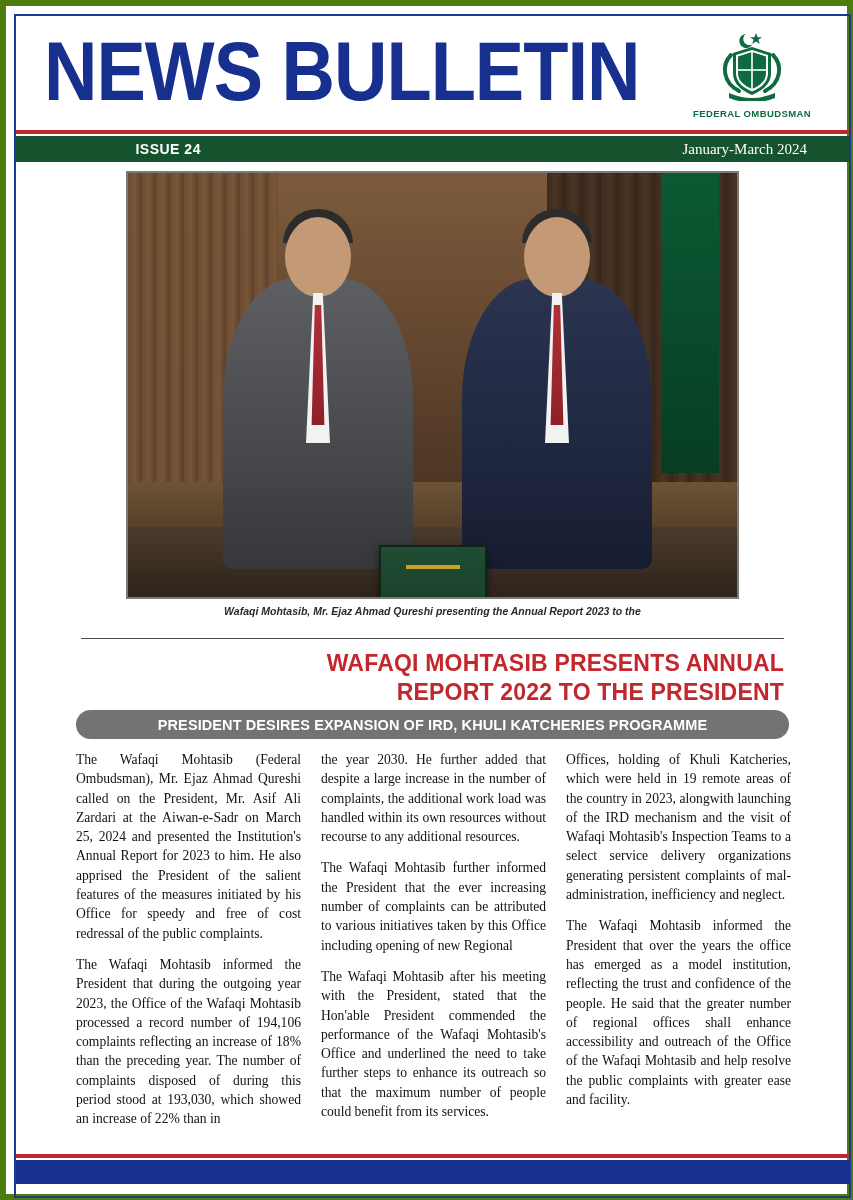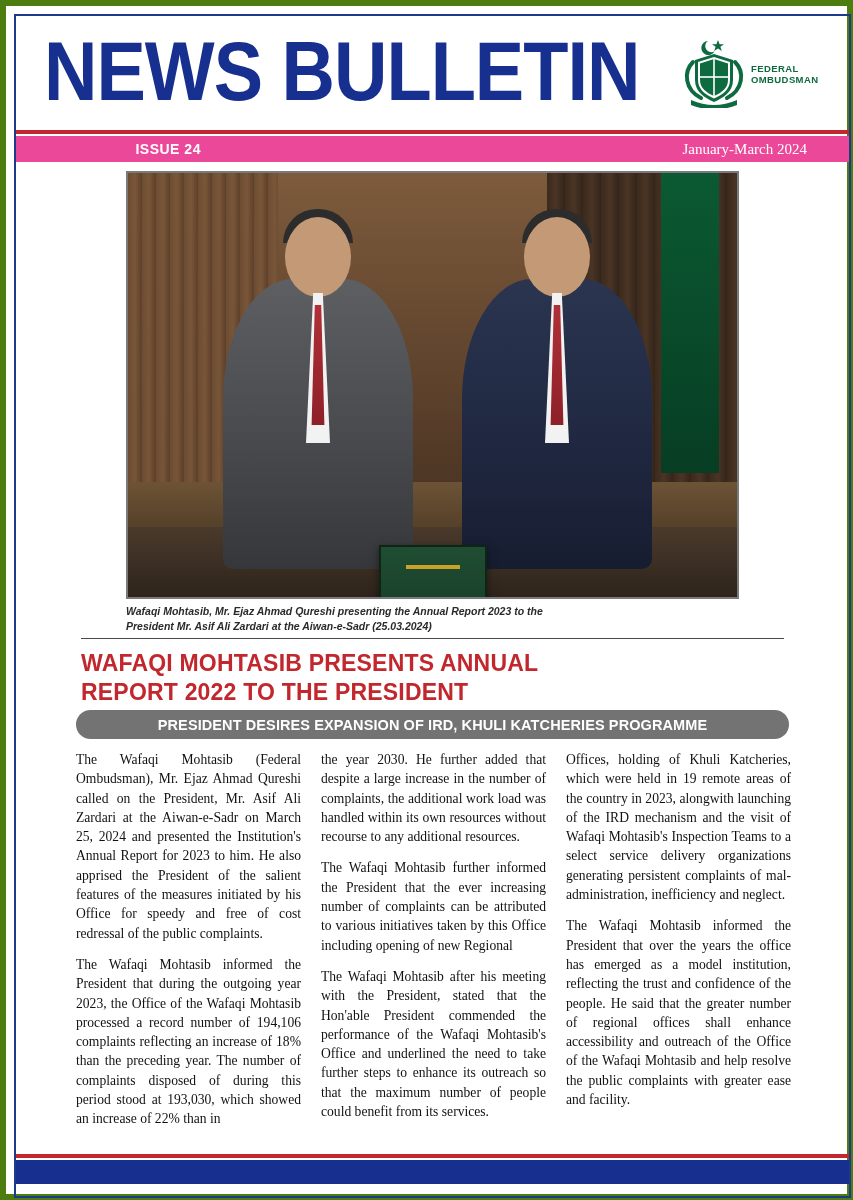--- a/index.html
+++ b/index.html
@@ -51,21 +51,21 @@
     font-size: 74px;
     letter-spacing: -1px;
     color: #17308f;
     line-height: 1;
     white-space: nowrap;
     transform: scaleY(1.12);
     transform-origin: left center;
   }
   .emblem-block {
     display: flex;
-    flex-direction: row;
+    flex-direction: column;
     align-items: center;
     width: 150px;
   }
   .emblem-caption {
     font-family: "Liberation Sans", sans-serif;
     font-size: 9.5px;
     font-weight: bold;
     color: #0d6b3f;
     letter-spacing: 0.4px;
     margin-top: 3px;
@@ -79,21 +79,21 @@
     height: 4px;
     background: #c1272d;
   }
 
   
   .issue-bar {
     position: absolute;
     left: 10px; top: 130px;
     width: 833px;
     height: 26px;
-    background: #ec4899;
+    background: #14532d;
     color: #ffffff;
     display: flex;
     align-items: center;
     box-sizing: border-box;
     padding: 0 22px 0 22px;
   }
   .issue-no {
     font-family: "Liberation Sans", sans-serif;
     font-weight: bold;
     font-size: 14px;
@@ -196,21 +196,21 @@
   .report-book .bk-line {
     position:absolute; left:50%; transform:translateX(-50%);
     height: 4px; background:#c9a227; width: 54px;
   }
 
   
   .caption {
     position: absolute;
     left: 120px; top: 598px;
     width: 613px;
-    text-align: left;
+    text-align: center;
     font-family: "Liberation Sans", sans-serif;
     font-style: italic;
     font-weight: bold;
     font-size: 10.5px;
     color: #2a2a2a;
     line-height: 1.45;
   }
 
   .caption-rule {
     position: absolute;
@@ -218,21 +218,21 @@
     width: 703px;
     height: 1px;
     background: #4a4a4a;
   }
 
   
   .headline {
     position: absolute;
     left: 75px; top: 643px;
     width: 703px;
-    text-align: left;
+    text-align: right;
     font-family: "Liberation Sans", sans-serif;
     font-weight: bold;
     font-size: 23px;
     color: #c1272d;
     line-height: 1.28;
     letter-spacing: 0.2px;
   }
 
   
   .subhead {
@@ -358,21 +358,20 @@
 
       <div class="report-book">
         <div class="bk-line" style="top:18px;"></div>
 
       </div>
     </div>
   </div>
 
   <div class="caption">
     <div>Wafaqi Mohtasib, Mr. Ejaz Ahmad Qureshi presenting the Annual Report 2023 to the</div>
-    <div>President Mr. Asif Ali Zardari at the Aiwan-e-Sadr (25.03.2024)</div>
   </div>
 
   <div class="caption-rule"></div>
 
   <div class="headline">
     <div>WAFAQI MOHTASIB PRESENTS ANNUAL</div>
     <div>REPORT 2022 TO THE PRESIDENT</div>
   </div>
 
   <div class="subhead">PRESIDENT DESIRES EXPANSION OF IRD, KHULI KATCHERIES PROGRAMME</div>

